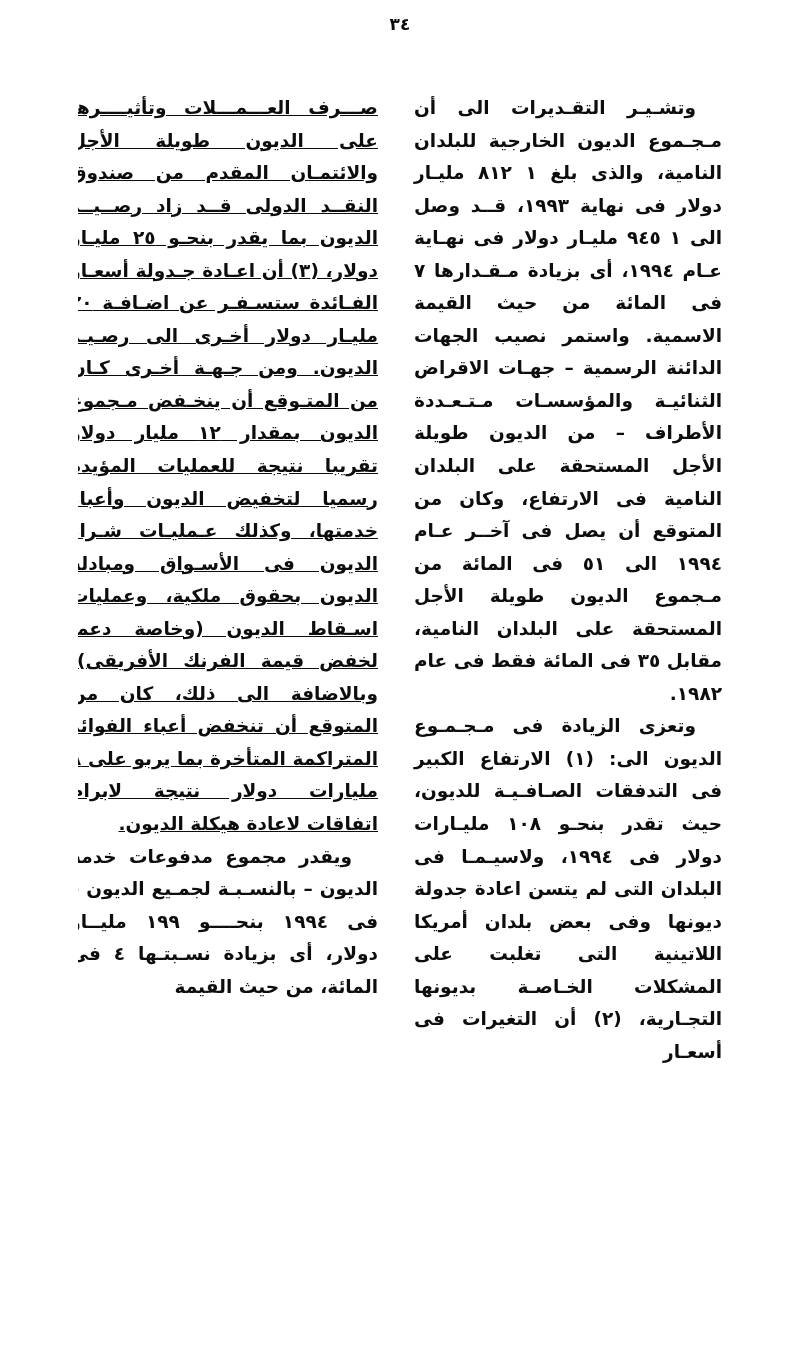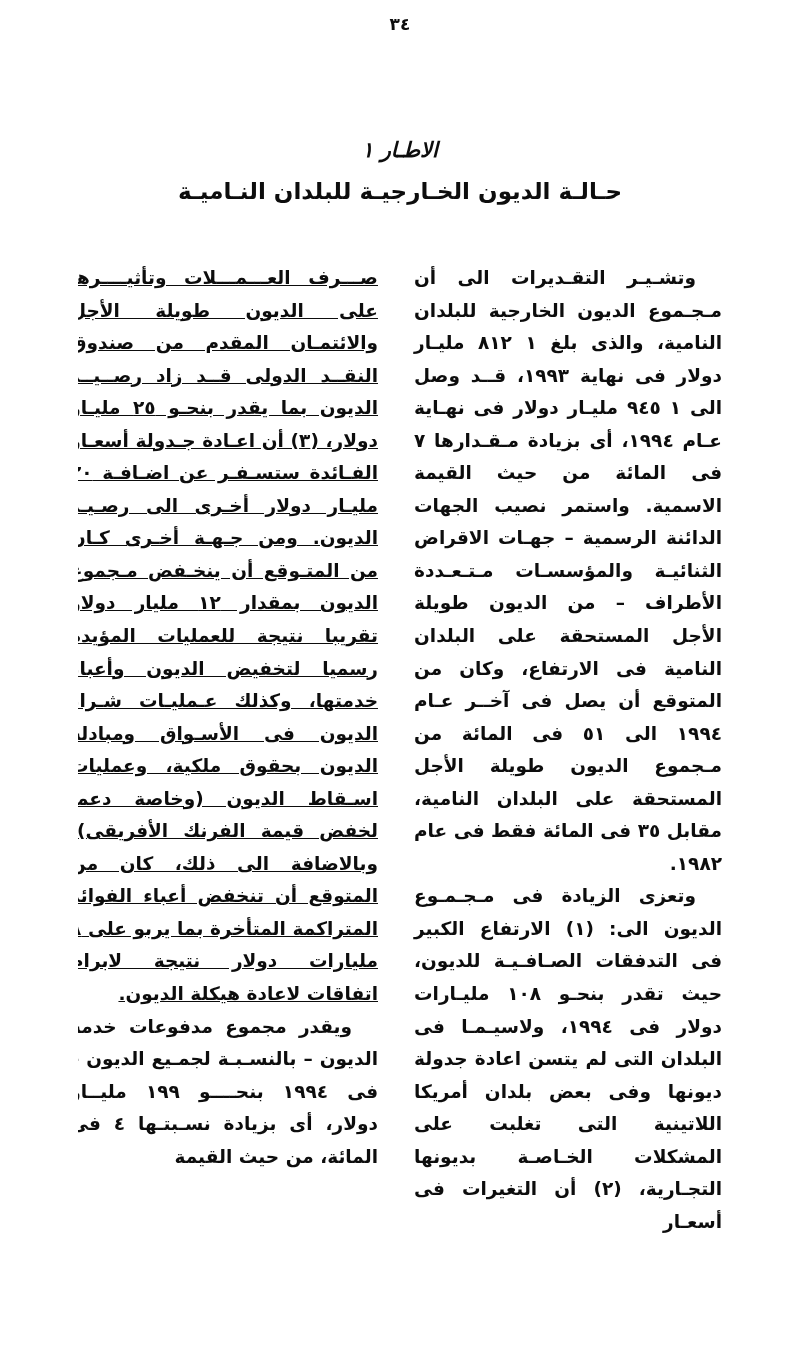--- a/index.html
+++ b/index.html
@@ -63,24 +63,20 @@
     text-decoration: underline;
   }
 </style>
 </head>
 <body>
 
 <div class="page">
 
   <div class="page-number">٣٤</div>
 
-  <div class="header-block">
-    <div class="box-label">الاطـار ١</div>
-    <div class="page-title">حـالـة الديون الخـارجيـة للبلدان النـاميـة</div>
-  </div>
 
   <div class="columns">
 
     <div class="col">
       <p>وتشـيـر التقـديرات الى أن مـجـموع الديون الخارجية للبلدان النامية، والذى بلغ ١ ٨١٢ مليـار دولار فى نهاية ١٩٩٣، قــد وصل الى ١ ٩٤٥ مليـار دولار فى نهـاية عـام ١٩٩٤، أى بزيادة مـقـدارها ٧ فى المائة من حيث القيمة الاسمية. واستمر نصيب الجهات الدائنة الرسمية – جهـات الاقراض الثنائيـة والمؤسسـات مـتـعـددة الأطراف – من الديون طويلة الأجل المستحقة على البلدان النامية فى الارتفاع، وكان من المتوقع أن يصل فى آخــر عـام ١٩٩٤ الى ٥١ فى المائة من مـجموع الديون طويلة الأجل المستحقة على البلدان النامية، مقابل ٣٥ فى المائة فقط فى عام ١٩٨٢.</p>
       <p>وتعزى الزيادة فى مـجـمـوع الديون الى: (١) الارتفاع الكبير فى التدفقات الصـافـيـة للديون، حيث تقدر بنحـو ١٠٨ مليـارات دولار فى ١٩٩٤، ولاسيـمـا فى البلدان التى لم يتسن اعادة جدولة ديونها وفى بعض بلدان أمريكا اللاتينية التى تغلبت على المشكلات الخـاصـة بديونها التجـارية، (٢) أن التغيرات فى أسعـار</p>
     </div>
 
     <div class="col">
       <p class="cont">صـــرف العـــمـــلات وتأثيــــرها على الديون طويلة الأجل والائتمـان المقدم من صندوق النقــد الدولى قــد زاد رصــيــد الديون بما يقدر بنحـو ٢٥ مليـار دولار، (٣) أن اعـادة جـدولة أسعـار الفـائدة ستسـفـر عن اضـافـة ٢٠ مليـار دولار أخـرى الى رصـيـد الديون. ومن جـهـة أخـرى كـان من المتـوقع أن ينخـفض مـجموع الديون بمقدار ١٢ مليار دولار تقريبا نتيجة للعمليات المؤيدة رسميا لتخفيض الديون وأعباء خدمتها، وكذلك عـمليـات شـراء الديون فى الأسـواق ومبادلة الديون بحقوق ملكية، وعمليات اسـقاط الديون (وخاصة دعما لخفض قيمة الفرنك الأفريقى). وبالاضافة الى ذلك، كان من المتوقع أن تنخفض أعباء الفوائد المتراكمة المتأخرة بما يربو على ٨ مليارات دولار نتيجة لابرام اتفاقات لاعادة هيكلة الديون.</p>

